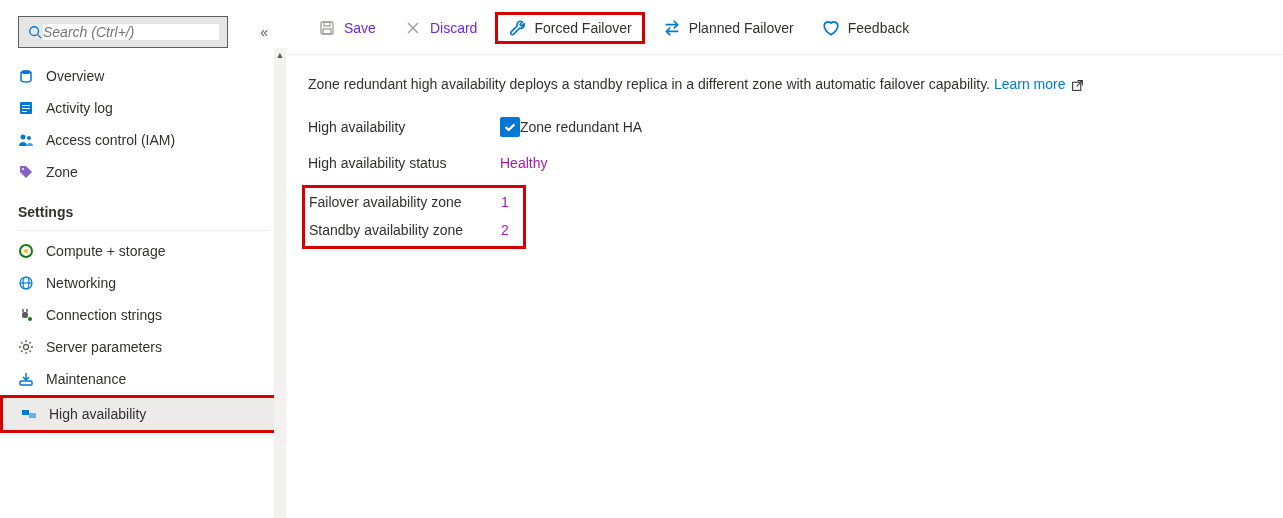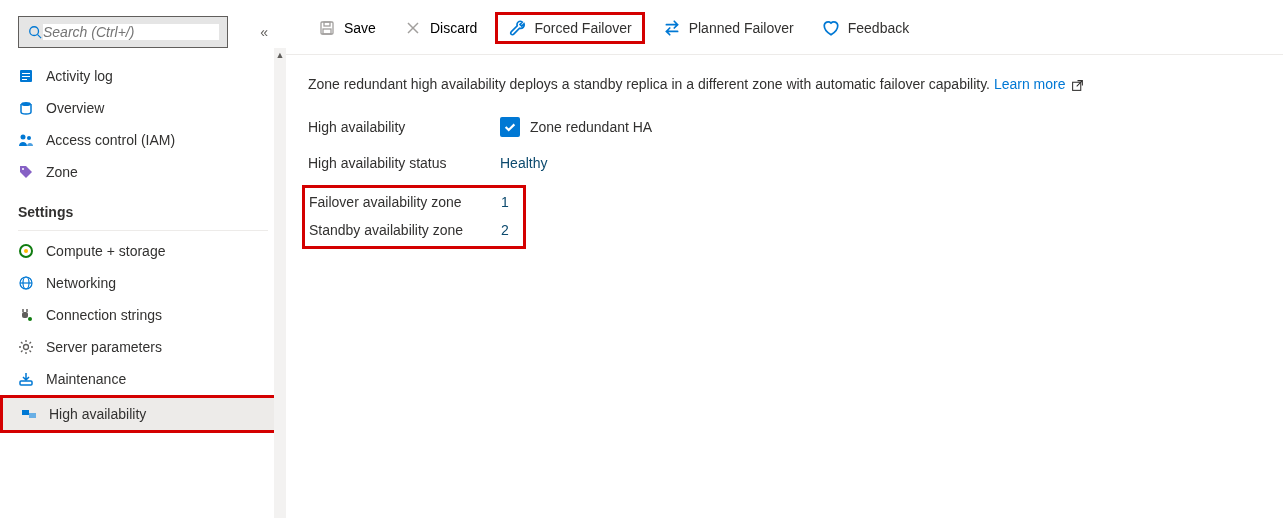--- a/index.html
+++ b/index.html
@@ -118,21 +118,21 @@
     }
     .toolbar-item {
       display: flex;
       align-items: center;
       gap: 8px;
       padding: 4px 10px;
       cursor: pointer;
       font-size: 14px;
     }
     .toolbar-item.disabled {
-      color: #000000;
+      color: #6d28d9;
       cursor: default;
     }
     .toolbar-icon {
       width: 18px;
       height: 18px;
       display: flex;
       align-items: center;
       justify-content: center;
     }
     .content {
@@ -155,26 +155,25 @@
     .field-row {
       display: flex;
       align-items: center;
       margin-bottom: 18px;
     }
     .field-label {
       width: 192px;
       color: #323130;
     }
     .field-value {
-      color: #0c4a6e;
+      color: #a21caf;
     }
     .checkbox-row {
       display: flex;
       align-items: center;
-      gap: 10px;
     }
     .checkbox {
       width: 20px;
       height: 20px;
       background: #0078d4;
       display: flex;
       align-items: center;
       justify-content: center;
       border-radius: 2px;
     }
@@ -201,36 +200,36 @@
           </svg>
       </span>
       <input type="text" placeholder="Search (Ctrl+/)" style="">
     </div>
     <span class="collapse-btn">«</span>
   </div>
 
   <div class="nav-item">
     <span class="nav-icon">
       <svg width="16" height="16" viewBox="0 0 16 16">
+          <ellipse cx="8" cy="4" rx="5" ry="2" fill="#0078d4"></ellipse>
+          <path d="M3 4v8c0 1.1 2.2 2 5 2s5-.9 5-2V4" fill="none" stroke="#0078d4" stroke-width="1.5"></path>
+        </svg>
+    </span>
+    <span>Overview</span>
+  </div>
+  <div class="nav-item">
+    <span class="nav-icon">
+      <svg width="16" height="16" viewBox="0 0 16 16">
           <rect x="2" y="2" width="12" height="12" rx="1" fill="#0078d4"></rect>
           <rect x="4" y="5" width="8" height="1" fill="#fff"></rect>
           <rect x="4" y="8" width="8" height="1" fill="#fff"></rect>
           <rect x="4" y="11" width="5" height="1" fill="#fff"></rect>
         </svg>
     </span>
     <span>Activity log</span>
-  </div>
-  <div class="nav-item">
-    <span class="nav-icon">
-      <svg width="16" height="16" viewBox="0 0 16 16">
-          <ellipse cx="8" cy="4" rx="5" ry="2" fill="#0078d4"></ellipse>
-          <path d="M3 4v8c0 1.1 2.2 2 5 2s5-.9 5-2V4" fill="none" stroke="#0078d4" stroke-width="1.5"></path>
-        </svg>
-    </span>
-    <span>Overview</span>
   </div>
   <div class="nav-item">
     <span class="nav-icon">
       <svg width="16" height="16" viewBox="0 0 16 16" fill="#0078d4">
           <circle cx="5" cy="5" r="2.5"></circle>
           <circle cx="11" cy="6" r="2"></circle>
           <path d="M1 14c0-2.5 2-4 4-4s4 1.5 4 4"></path>
           <path d="M9 14c0-2 1.5-3 3-3s3 1 3 3" opacity=".7"></path>
         </svg>
     </span>

